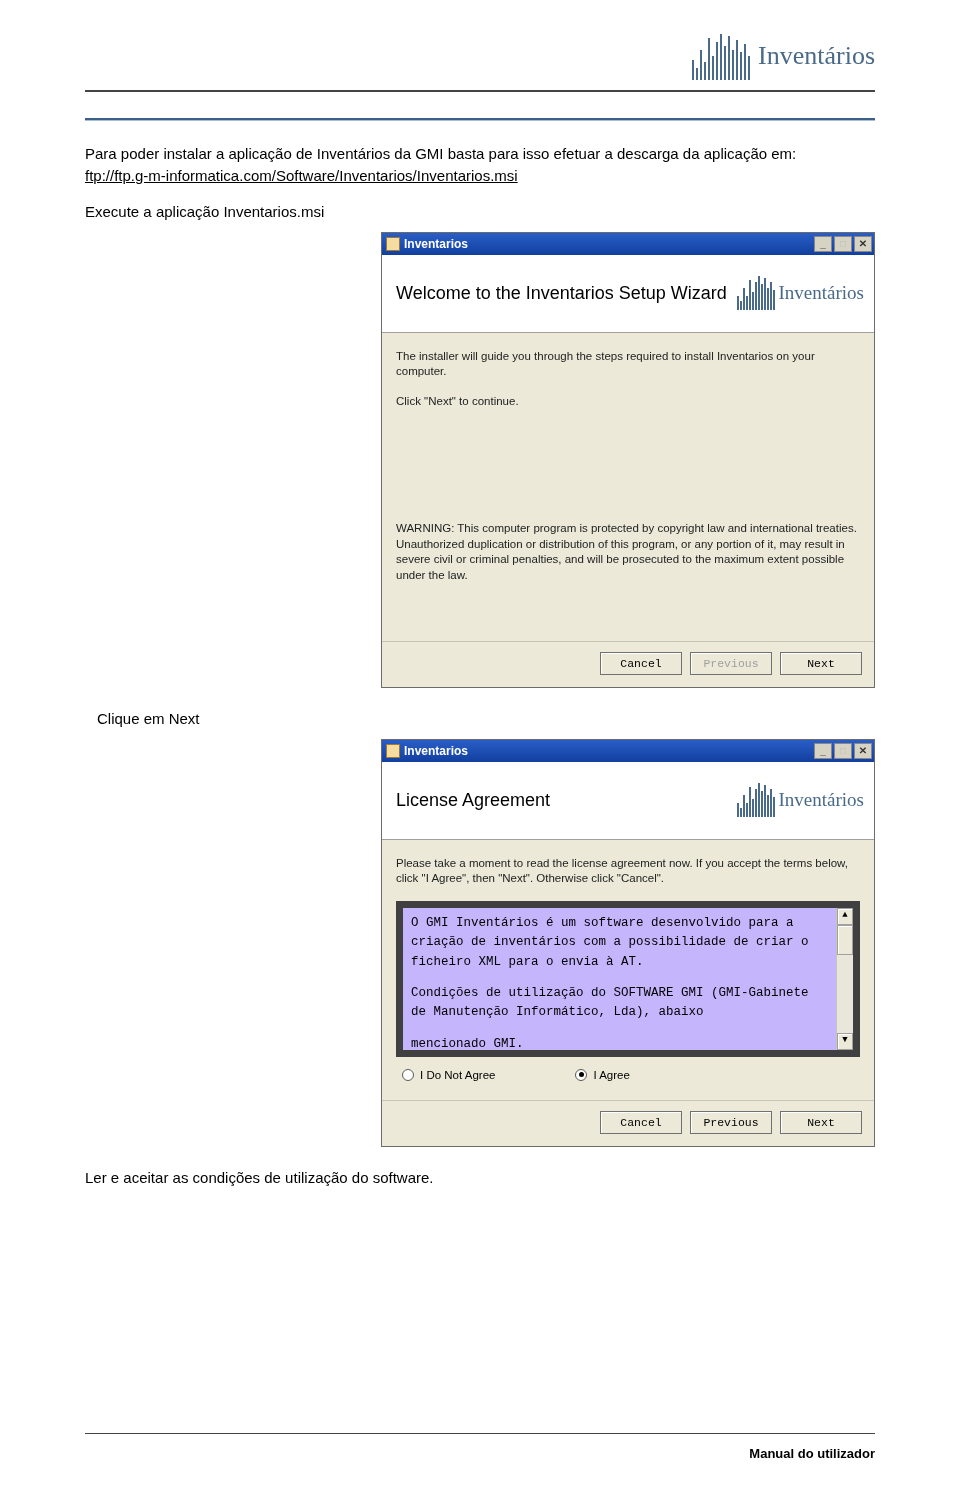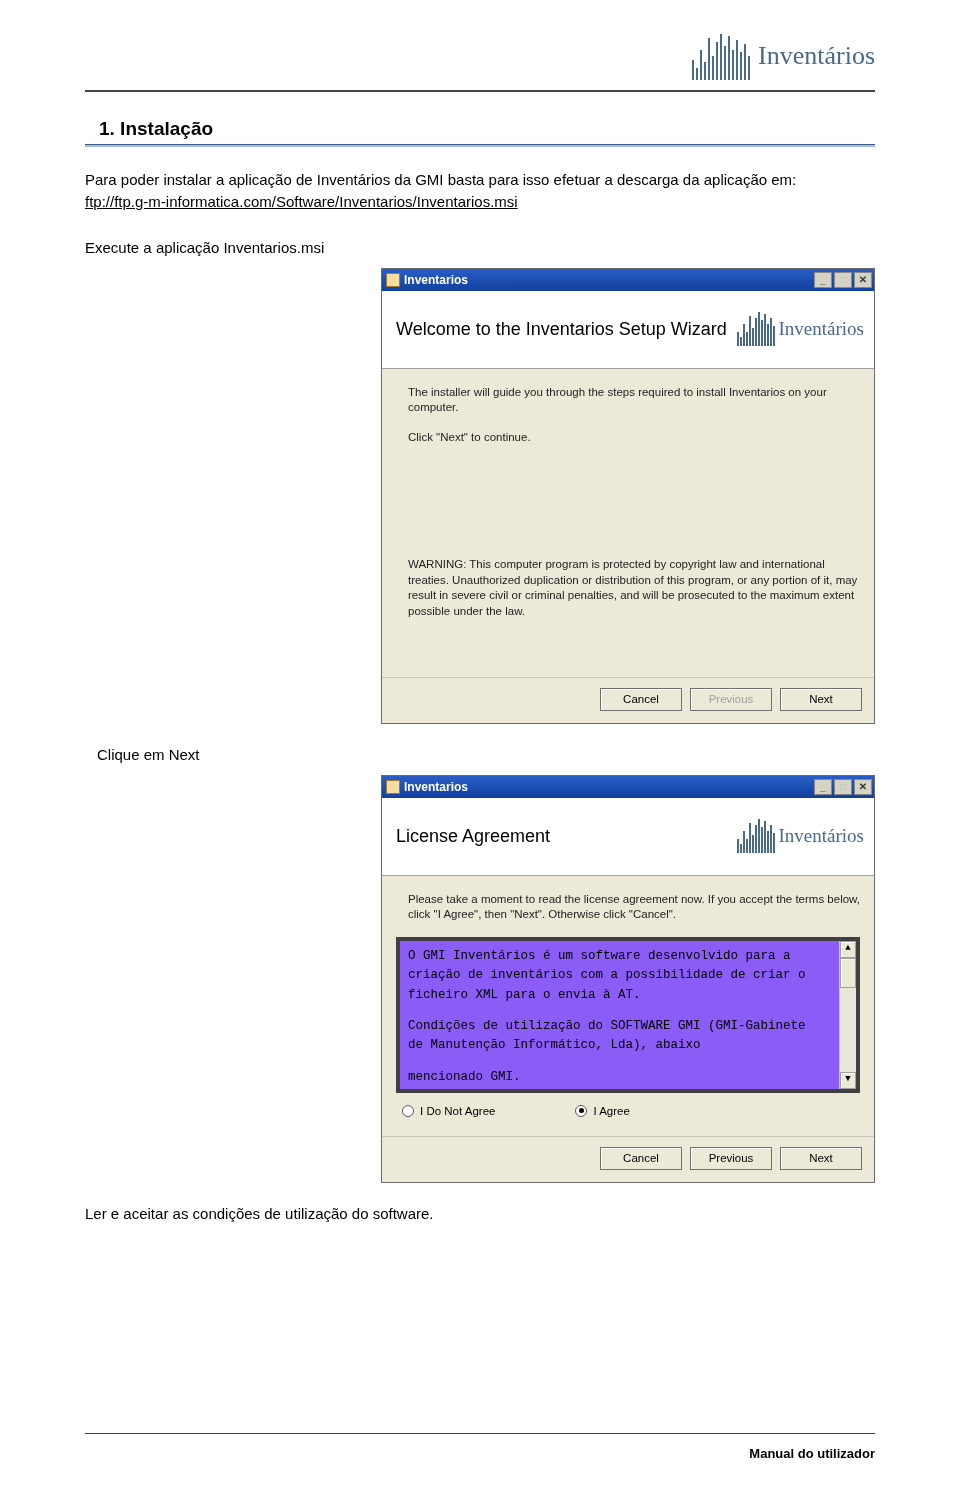--- a/index.html
+++ b/index.html
@@ -59,21 +59,21 @@
     line-height: 1.45;
     margin-bottom: 2px;
   }
   .link {
     color: #000000;
     text-decoration: underline;
     font-size: 15px;
   }
   .body-text2 {
     font-size: 15px;
-    margin-top: 28px;
+    margin-top: 18px;
     margin-bottom: 12px;
   }
   .caption {
     font-size: 15px;
     margin: 22px 0 12px 12px;
   }
   .caption2 {
     font-size: 15px;
     margin: 22px 0 12px 0;
   }
@@ -153,47 +153,47 @@
     align-items: flex-end;
     gap: 1px;
     height: 34px;
   }
   .logo-bars-sm span { width: 2px; background: #4a6a8a; display:block; }
   .content {
     padding: 16px 14px 8px 14px;
     background: #ece9d8;
   }
   .win1 .content { min-height: 308px; }
-  .content p { font-size: 11.5px; color: #222; margin-bottom: 14px; line-height: 1.35; margin-left: 12px; }
+  .content p { font-size: 11.5px; color: #222; margin-bottom: 14px; line-height: 1.35; }
   .warning { margin-top: 112px !important; }
   .buttonbar {
     border-top: 1px solid #c8c5b6;
     padding: 10px 12px 12px 12px;
     display: flex;
     justify-content: flex-end;
     gap: 8px;
     background: #ece9d8;
   }
   .btn {
     width: 82px;
     height: 23px;
     background: #ece9d8;
     border: 1px solid #707070;
     font-size: 11.5px;
-    font-family: Liberation Sans, sans-serif;
+    font-family: Liberation Mono, monospace;
     display: flex;
     align-items: center;
     justify-content: center;
     box-shadow: inset 1px 1px 0 #fff;
   }
   .btn.disabled { color: #a0a0a0; }
   
   .license-box {
-    background: #8b5cf6;
-    border: 4px solid #404040;
+    background: #c4b5fd;
+    border: 7px solid #404040;
     height: 156px;
     padding: 6px 4px 6px 8px;
     font-family: "Courier New", monospace;
     font-size: 12.5px;
     line-height: 1.55;
     overflow: hidden;
     position: relative;
     text-align: justify;
     color: #000;
   }
@@ -279,21 +279,20 @@
       <span style="height:30px"></span>
         <span style="height:40px"></span>
       <span style="height:28px"></span>
         <span style="height:36px"></span>
       <span style="height:24px"></span>
     </div>
     <span class="logo-text">Inventários</span>
   </div>
   <hr class="hr1">
 
-  <div class="section-title">1.  Instalação</div>
   <div class="title-underline"></div>
 
   <p class="body-text">Para poder instalar a aplicação de Inventários da GMI basta para isso efetuar a descarga da aplicação em:</p>
   <a class="link">ftp://ftp.g-m-informatica.com/Software/Inventarios/Inventarios.msi</a>
 
   <p class="body-text2">Execute a aplicação Inventarios.msi</p>
 
   
   <div class="installer-wrap">
     <div class="win win1">

